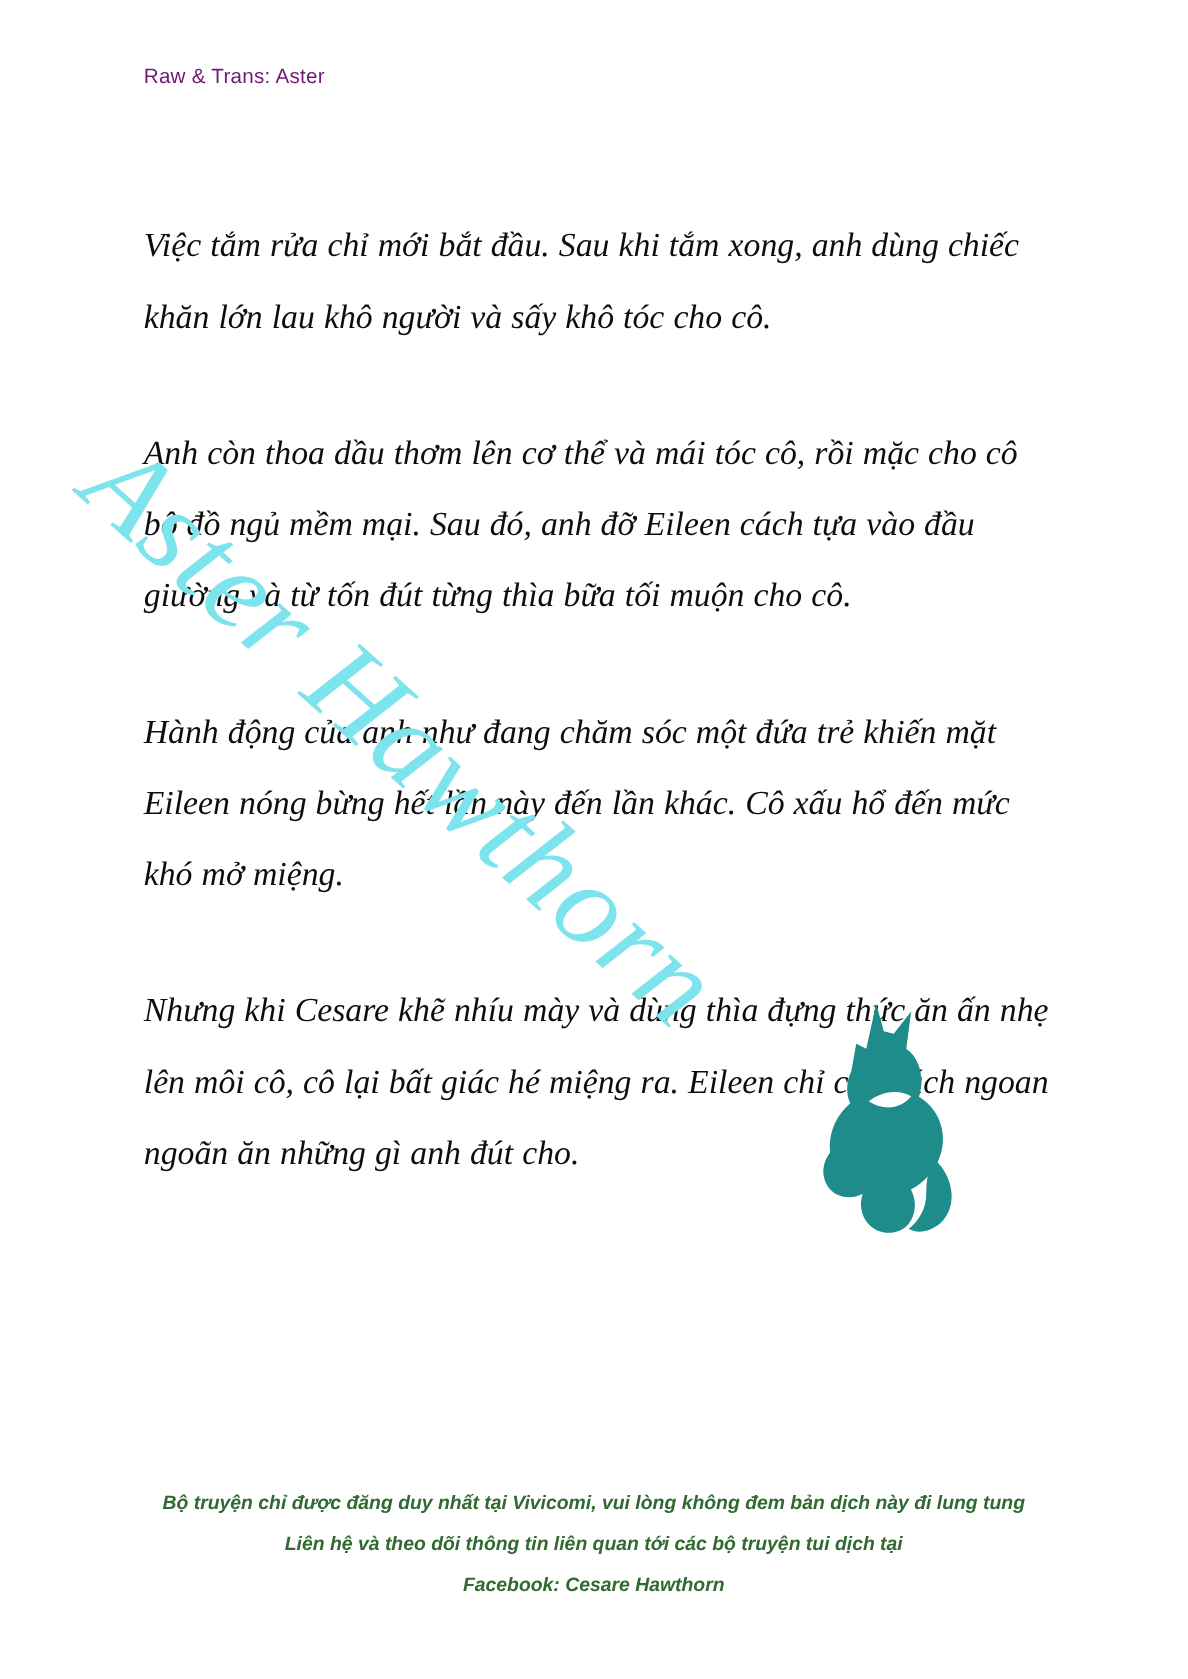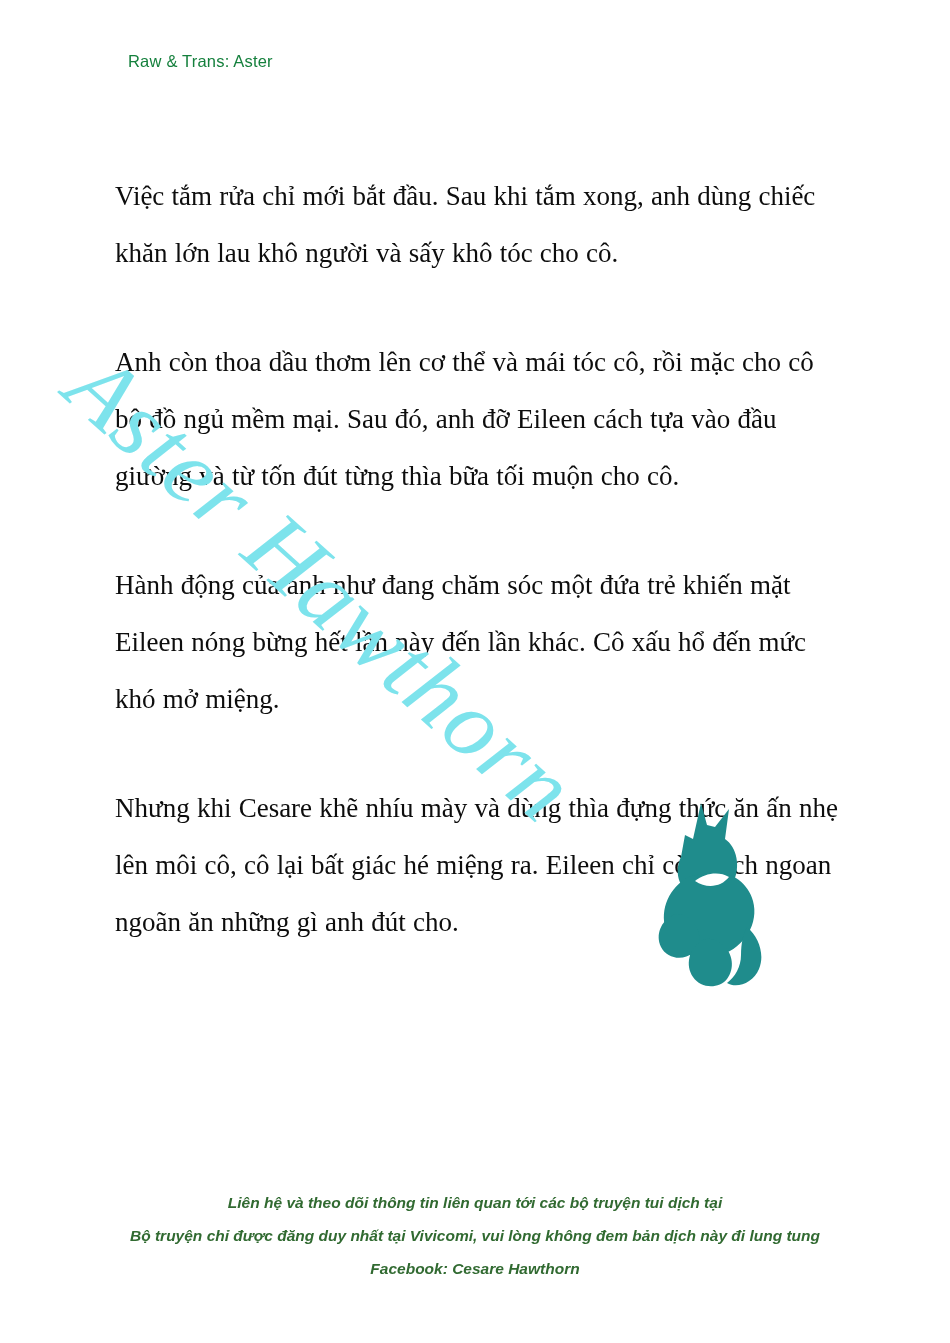--- a/index.html
+++ b/index.html
@@ -16,35 +16,36 @@
     width: 950px;
     height: 1343px;
     background: #ffffff;
     overflow: hidden;
     box-sizing: border-box;
   }
 
   
   .page-header {
     position: absolute;
-    left: 128px;
+    left: 115px;
     top: 52px;
     font-family: "Liberation Sans", "DejaVu Sans", sans-serif;
     font-size: 16.5px;
-    color: #15803d;
+    color: #701a75;
     letter-spacing: 0.2px;
     white-space: nowrap;
   }
 
   
   .content {
     position: absolute;
     left: 115px;
     top: 168px;
     width: 724px;
+    font-style: italic;
   }
   .para {
     font-family: "Liberation Serif", "DejaVu Serif", serif;
     font-size: 27px;
     line-height: 57px;
     color: #0d0d0d;
     margin: 0 0 52px 0;
     text-align: left;
     word-spacing: 0.5px;
   }
@@ -149,19 +150,19 @@
           <path d="M92 132 C104 142 110 160 104 174 C98 188 82 194 72 188
                    C80 182 86 172 86 160 C86 148 88 140 92 132 Z"></path>
         </g>
 
         <path d="M40 86 C50 78 64 76 74 82 C66 92 52 94 40 86 Z" fill="#ffffff"></path>
       </svg>
     </div>
   </div>
 
   <div class="footer">
+    <div class="footer-line">Bộ truyện chỉ được đăng duy nhất tại Vivicomi, vui lòng không đem bản dịch này đi lung tung</div>
     <div class="footer-line">Liên hệ và theo dõi thông tin liên quan tới các bộ truyện tui dịch tại</div>
-    <div class="footer-line">Bộ truyện chỉ được đăng duy nhất tại Vivicomi, vui lòng không đem bản dịch này đi lung tung</div>
     <div class="footer-line">Facebook: Cesare Hawthorn</div>
   </div>
 
 
 </div>
 
 </body></html>

